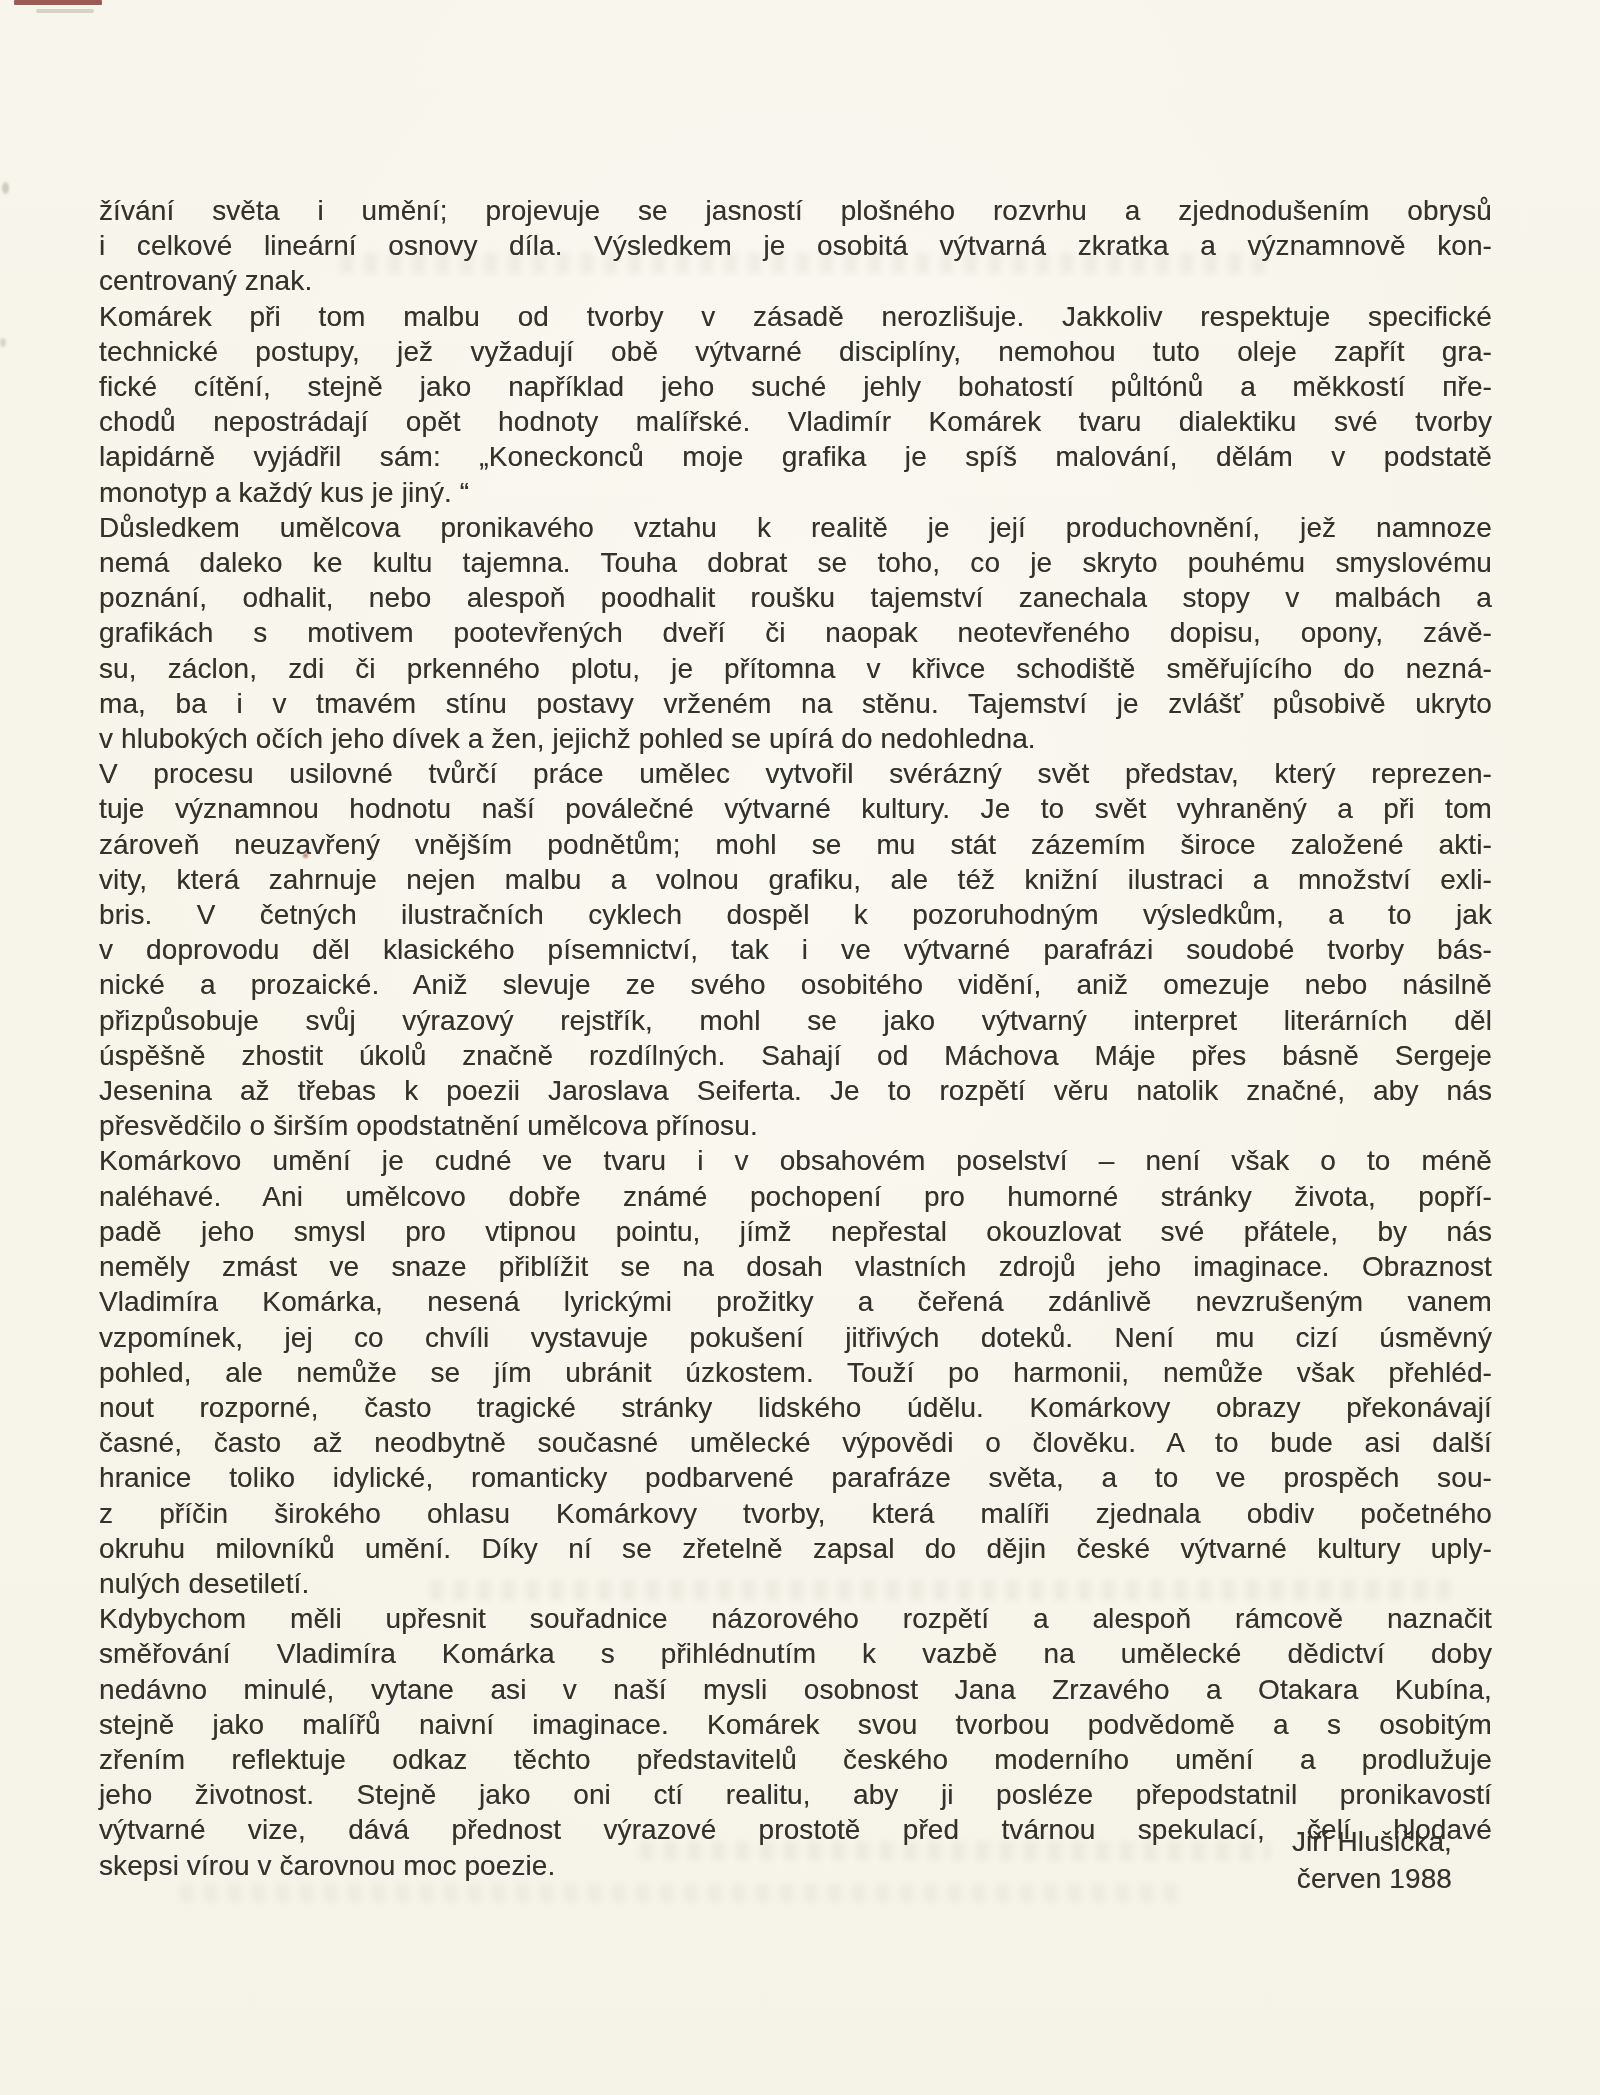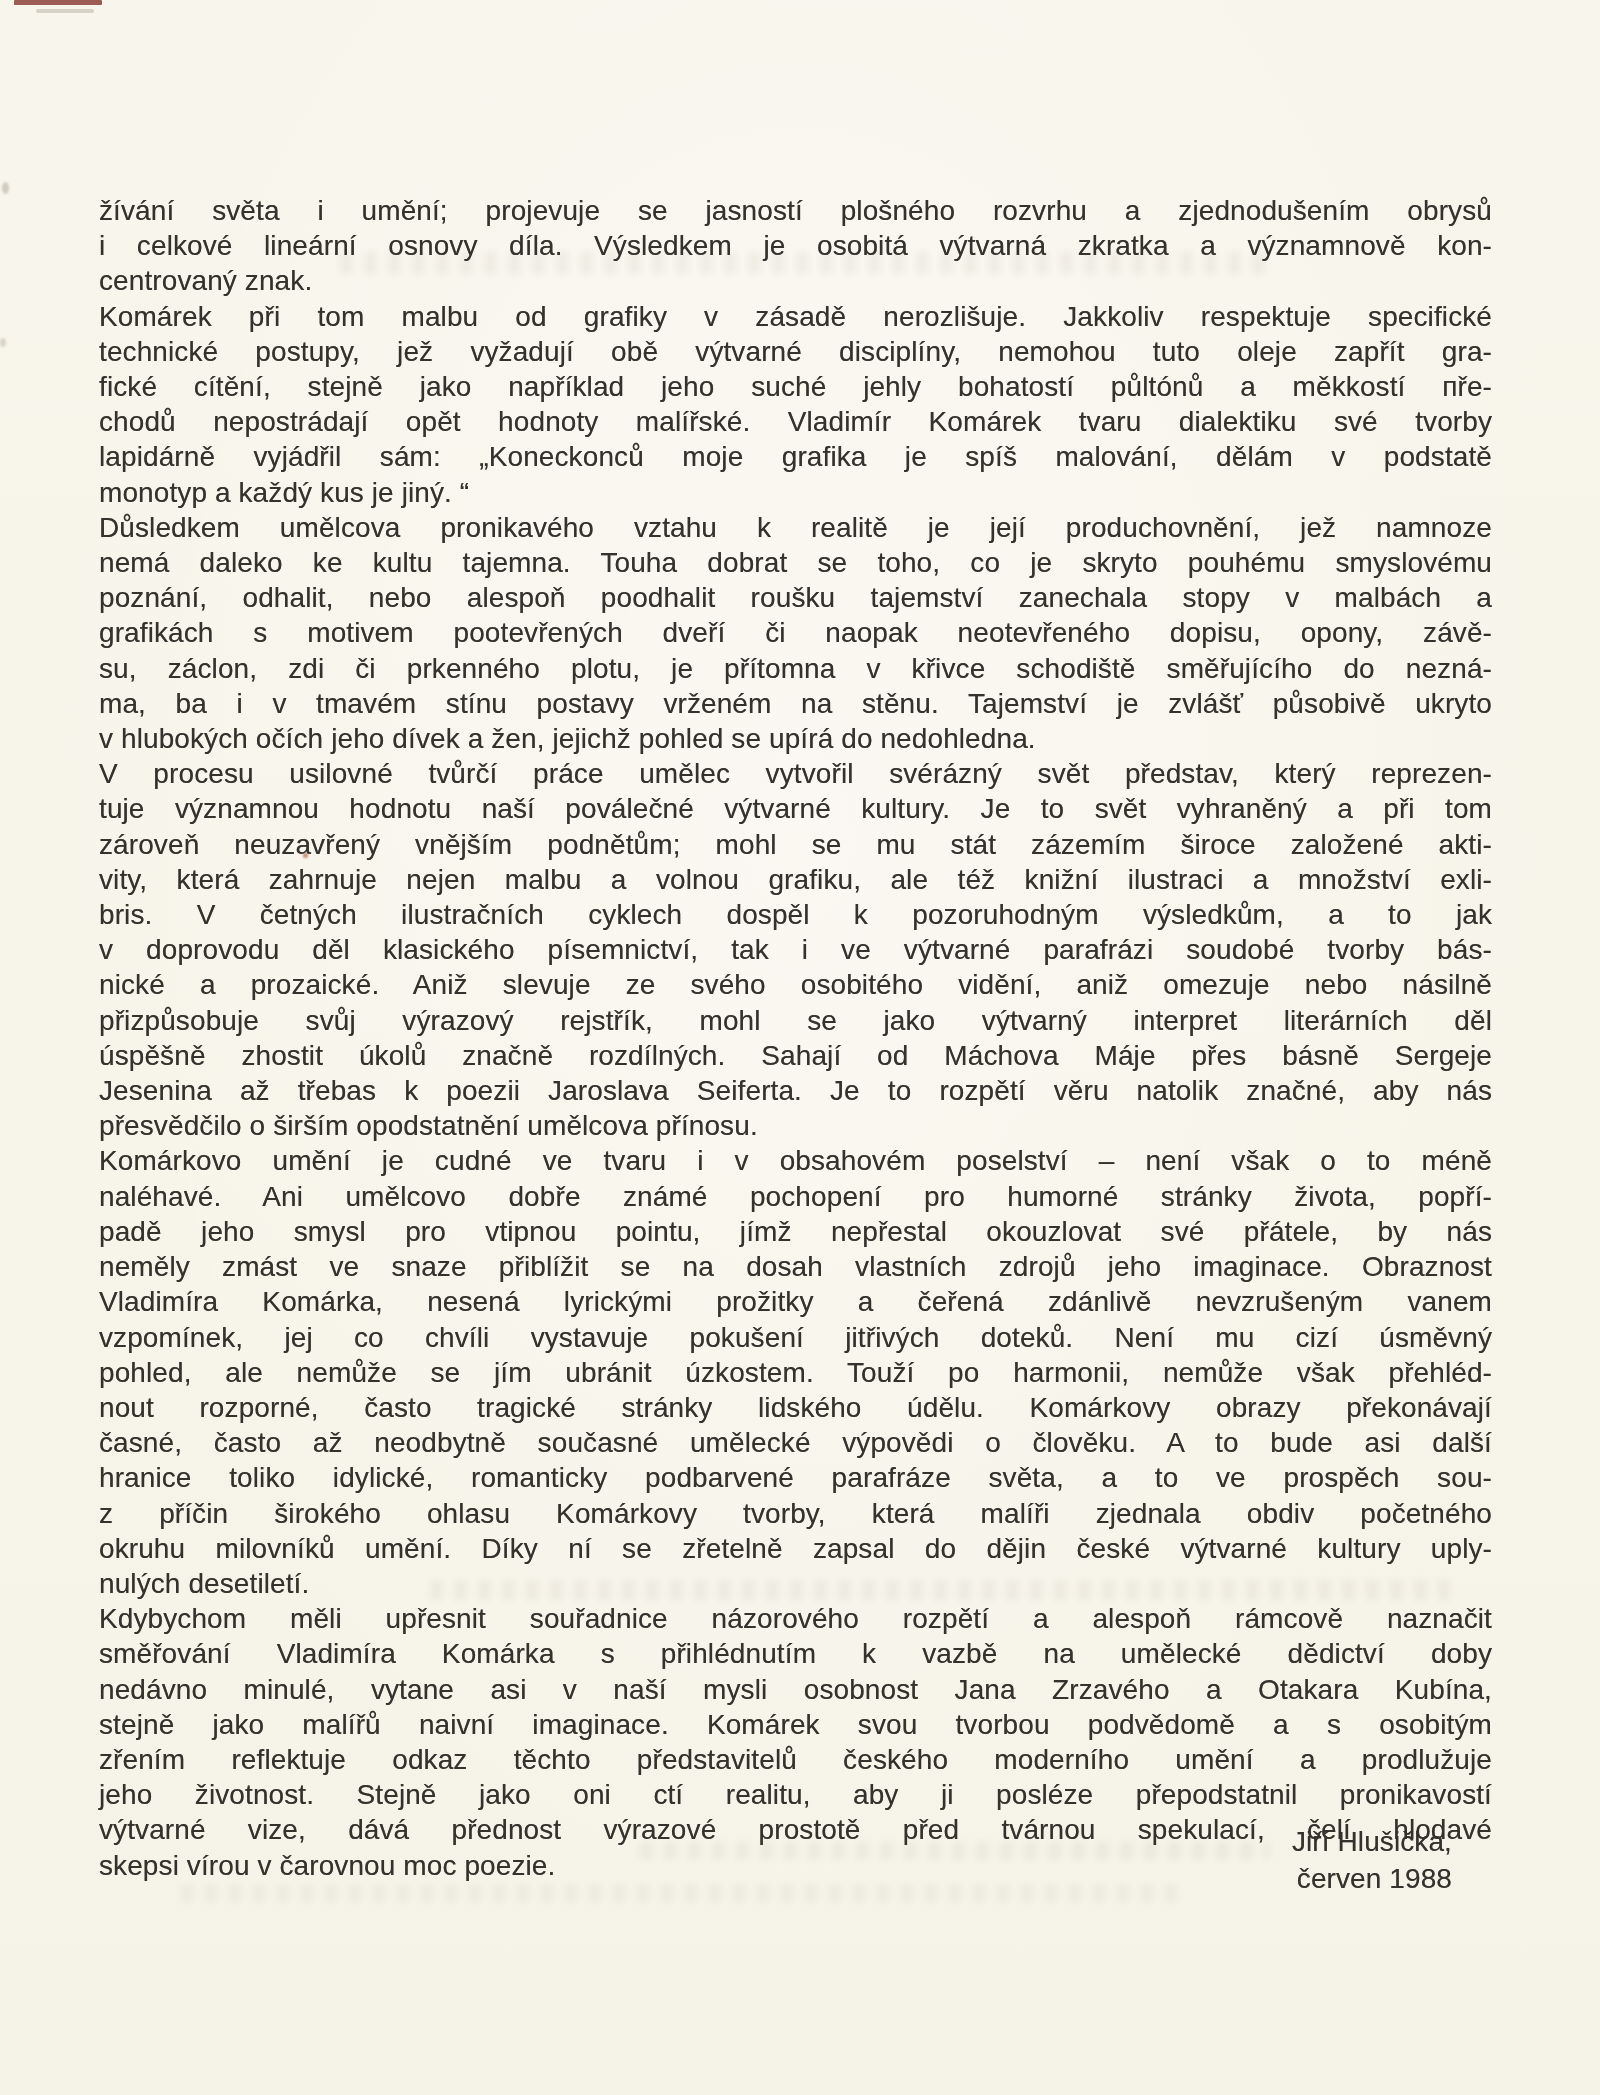--- a/index.html
+++ b/index.html
@@ -115,21 +115,21 @@
   <div class="bleed bleed-3"></div>
   <div class="bleed bleed-4"></div>
 
   <div class="text-block">
       <div class="para">
         <div class="line">žívání světa i umění; projevuje se jasností plošného rozvrhu a zjednodušením obrysů</div>
         <div class="line">i celkové lineární osnovy díla. Výsledkem je osobitá výtvarná zkratka a významnově kon-</div>
         <div class="line">centrovaný znak.</div>
       </div>
       <div class="para">
-        <div class="line">Komárek při tom malbu od grafiky v zásadě nerozlišuje. Jakkoliv respektuje specifické</div>
+        <div class="line">Komárek při tom malbu od tvorby v zásadě nerozlišuje. Jakkoliv respektuje specifické</div>
         <div class="line">technické postupy, jež vyžadují obě výtvarné disciplíny, nemohou tuto oleje zapřít gra-</div>
         <div class="line">fické cítění, stejně jako například jeho suché jehly bohatostí půltónů a měkkostí пře-</div>
         <div class="line">chodů nepostrádají opět hodnoty malířské. Vladimír Komárek tvaru dialektiku své tvorby</div>
         <div class="line">lapidárně vyjádřil sám: „Koneckonců moje grafika je spíš malování, dělám v podstatě</div>
         <div class="line">monotyp a každý kus je jiný. “</div>
       </div>
       <div class="para">
         <div class="line">Důsledkem umělcova pronikavého vztahu k realitě je její produchovnění, jež namnoze</div>
         <div class="line">nemá daleko ke kultu tajemna. Touha dobrat se toho, co je skryto pouhému smyslovému</div>
         <div class="line">poznání, odhalit, nebo alespoň poodhalit roušku tajemství zanechala stopy v malbách a</div>

